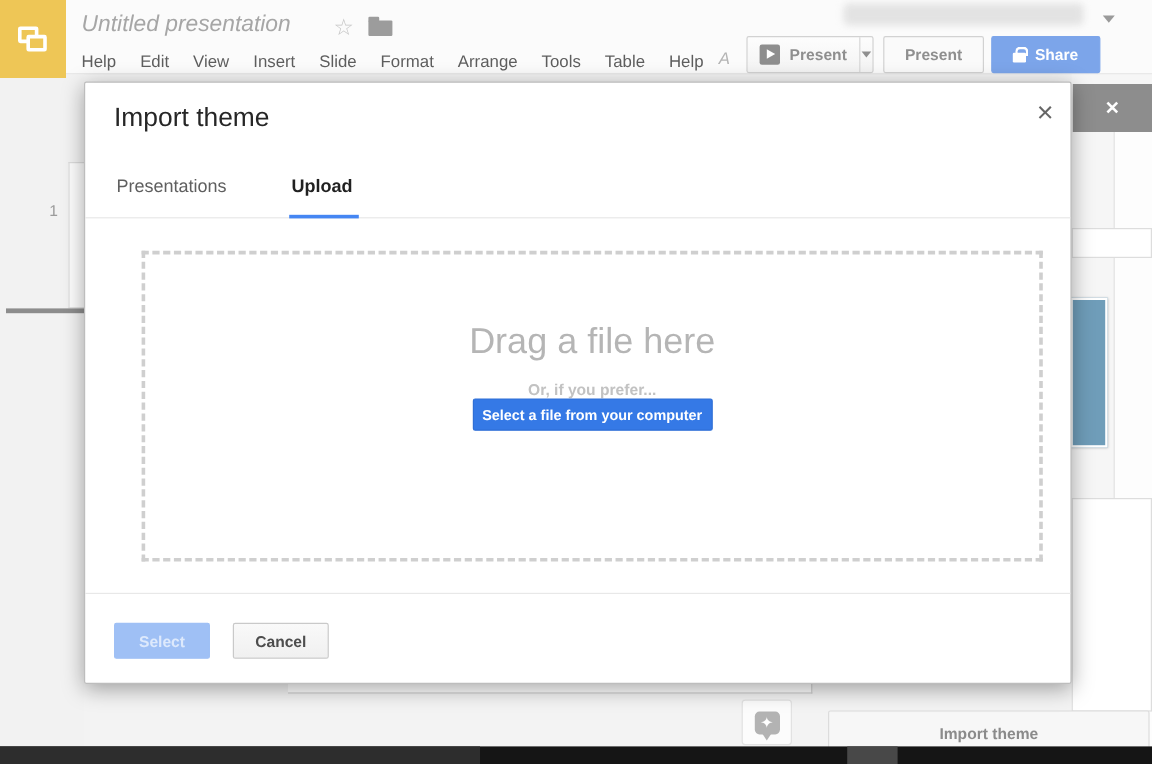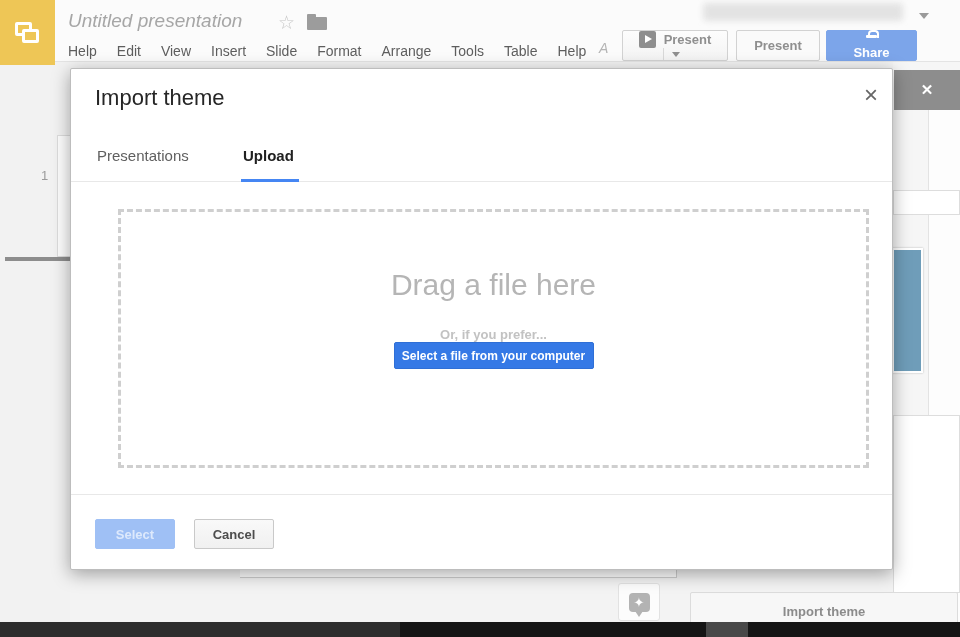--- a/index.html
+++ b/index.html
@@ -15,21 +15,21 @@
   .doc-title { position:absolute; left:68px; top:10px; font-size:19px; font-style:italic; color:#a6a6a6; white-space:nowrap; }
   .star { position:absolute; left:278px; top:11px; font-size:19px; color:#c6c6c6; }
   .folder { position:absolute; left:307px; top:17px; width:20px; height:13px; background:#9c9c9c; border-radius:1px; }
   .folder::before { content:""; position:absolute; left:0; top:-3px; width:9px; height:4px; background:#9c9c9c; border-radius:1px 1px 0 0; }
   .menubar { position:absolute; left:58px; top:40px; display:flex; }
   .menu-item { padding:0 10px; font-size:14px; color:#5e5e5e; line-height:22px; cursor:default; }
   .menu-frag { position:absolute; left:599px; top:40px; font-size:14px; font-style:italic; color:#b5b5b5; }
   .redaction { position:absolute; left:703px; top:3px; width:200px; height:18px; background:#e3e3e3; border-radius:4px; filter:blur(3px); }
   .acct-caret { position:absolute; left:919px; top:13px; width:0; height:0; border-left:5px solid transparent; border-right:5px solid transparent; border-top:6px solid #9a9a9a; }
 
-  .btn-chrome { position:absolute; top:30px; height:31px; border:1px solid #d2d2d2; border-radius:2px; background:linear-gradient(#fdfdfd,#f3f3f3); display:flex; align-items:center; justify-content:center; font-size:13px; font-weight:bold; color:#8f8f8f; cursor:pointer;flex-direction:column; }
+  .btn-chrome { position:absolute; top:30px; height:31px; border:1px solid #d2d2d2; border-radius:2px; background:linear-gradient(#fdfdfd,#f3f3f3); display:flex; align-items:center; justify-content:center; font-size:13px; font-weight:bold; color:#8f8f8f; cursor:pointer; }
   .present-group { left:622px; width:106px; padding:0; }
   .present-main { display:flex; align-items:center; gap:8px; padding:0 10px; height:100%; }
   .play-box { width:17px; height:17px; background:#8e8e8e; border-radius:2px; position:relative; }
   .play-box::after { content:""; position:absolute; left:6px; top:4px; border-left:7px solid #fff; border-top:4.5px solid transparent; border-bottom:4.5px solid transparent; }
   .present-caret { width:25px; height:100%; border-left:1px solid #d8d8d8; display:flex; align-items:center; justify-content:center; }
   .caret-down { width:0; height:0; border-left:4px solid transparent; border-right:4px solid transparent; border-top:5px solid #8f8f8f; }
   .comments-btn { left:736px; width:84px; background:#fafafa; }
   .share-btn { left:826px; width:91px; background:#7ca5ea; border:1px solid #7ca5ea; color:#fff; gap:7px; }
   .lock { position:relative; width:11px; height:8px; background:#fff; border-radius:1px; margin-top:4px; }
   .lock::before { content:""; position:absolute; left:2px; top:-5px; width:7px; height:6px; border:2px solid #fff; border-bottom:none; border-radius:4px 4px 0 0; }
@@ -69,21 +69,21 @@
   .dlg-title { position:absolute; left:24px; top:16px; font-size:22px; color:#262626; }
   .dlg-close { position:absolute; right:14px; top:14px; font-size:24px; color:#666; line-height:1; cursor:pointer; font-weight:300; }
   .dlg-tabs { position:absolute; left:0; top:70px; width:100%; height:43px; border-bottom:1px solid #e8e8e8; }
   .dlg-tab { position:absolute; top:8px; font-size:15px; color:#5f5f5f; cursor:pointer; }
   .dlg-tab.presentations { left:26px; }
   .dlg-tab.upload { left:172px; color:#212121; font-weight:bold; }
   .tab-underline { position:absolute; left:170px; top:40px; width:58px; height:3px; background:#4586f3; }
 
   .dropzone { position:absolute; left:47px; top:140px; width:751px; height:259px; border:3px dashed #cfcfcf; display:flex; flex-direction:column; align-items:center; padding-top:56px; }
   .dz-heading { font-size:30px; color:#b5b5b5; }
-  .dz-subtext { margin-top:25px; font-size:13px; font-weight:bold; color:#c2c2c2; }
+  .dz-subtext { margin-top:15px; font-size:13px; font-weight:bold; color:#c2c2c2; }
   .dz-button { width:200px; height:27px; background:#3579e6; border:1px solid #2f6fd6; border-radius:2px; color:#fff; font-size:12px; font-weight:bold; display:flex; align-items:center; justify-content:center; cursor:pointer; }
 
   .dlg-footer-divider { position:absolute; left:0; top:425px; width:100%; height:1px; background:#e8e8e8; }
   .dlg-btn { position:absolute; top:450px; width:80px; height:30px; border-radius:2px; font-size:13px; font-weight:bold; display:flex; align-items:center; justify-content:center; cursor:pointer; }
   .select-btn { left:24px; background:#9fc0f5; border:1px solid #9fc0f5; color:#dde9fc; }
   .cancel-btn { left:123px; background:linear-gradient(#f9f9f9,#f0f0f0); border:1px solid #c9c9c9; color:#4d4d4d; }
 </style>
 </head>
 <body>
 

